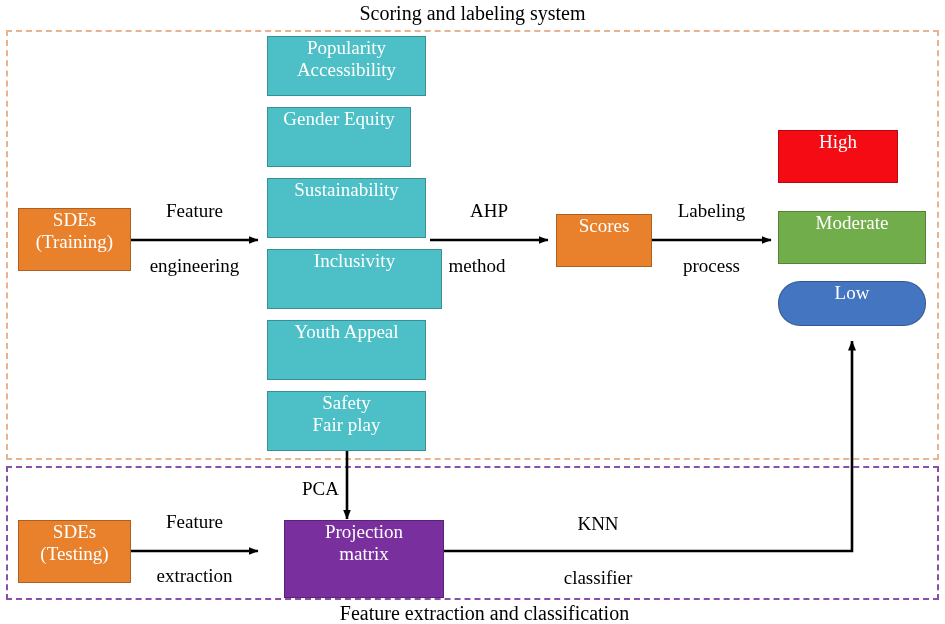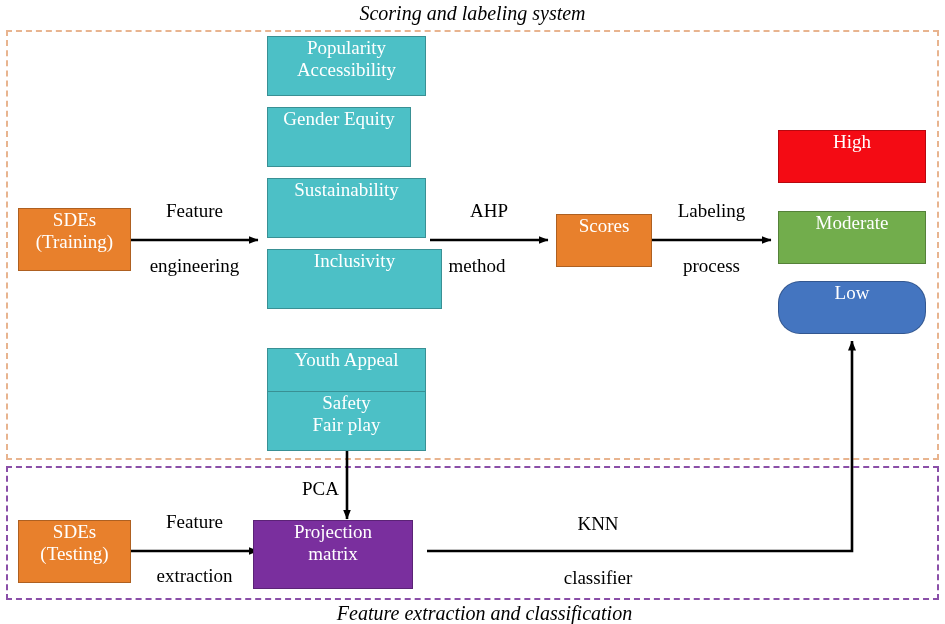--- a/index.html
+++ b/index.html
@@ -19,21 +19,20 @@
     background: #ffffff;
   }
   .abs { position: absolute; }
 
   
   .section-title {
     font-size: 20px;
     color: #000;
     text-align: center;
     white-space: nowrap;
-    font-style: italic;
   }
 
   
   .region {
     border-style: dashed;
     border-width: 2px;
     box-sizing: border-box;
     background: transparent;
   }
   .region-top { border-color: #e8b48f; }
@@ -127,44 +126,44 @@
   </div>
 
   <div class="abs box box-teal" style="left:267px; top:178px; width:159px; height:60px;">
     <span>Sustainability</span>
   </div>
 
   <div class="abs box box-teal" style="left:267px; top:249px; width:175px; height:60px;">
     <span>Inclusivity</span>
   </div>
 
-  <div class="abs box box-teal" style="left:267px; top:320px; width:159px; height:60px;margin-top:28px;">
+  <div class="abs box box-teal" style="left:267px; top:320px; width:159px; height:60px;">
     <span>Youth Appeal</span>
   </div>
 
   <div class="abs box box-teal" style="left:267px; top:391px; width:159px; height:60px;">
     <span>Safety</span>
     <span class="l2">Fair play</span>
   </div>
 
   <div class="abs box box-orange" style="left:556px; top:214px; width:96px; height:53px;">
     <span>Scores</span>
   </div>
 
-  <div class="abs box box-red" style="left:778px; top:130px; width:148px; height:53px;">
+  <div class="abs box box-red" style="left:778px; top:130px; width:120px; height:53px;">
     <span>High</span>
   </div>
   <div class="abs box box-green" style="left:778px; top:211px; width:148px; height:53px;">
     <span>Moderate</span>
   </div>
-  <div class="abs box box-blue" style="left:778px; top:281px; width:148px; height:53px;border-radius:22px;">
+  <div class="abs box box-blue" style="left:778px; top:281px; width:148px; height:45px;border-radius:22px;">
     <span>Low</span>
   </div>
 
-  <div class="abs box box-purple" style="left:253px; top:520px; width:160px; height:69px;">
+  <div class="abs box box-purple" style="left:284px; top:520px; width:160px; height:78px;">
     <span>Projection</span>
     <span class="l2">matrix</span>
   </div>
 
   <div class="abs edge-label" style="left:131px; top:200px; width:127px;">Feature</div>
   <div class="abs edge-label" style="left:131px; top:255px; width:127px;">engineering</div>
 
   <div class="abs edge-label" style="left:430px; top:200px; width:118px;">AHP</div>
   <div class="abs edge-label" style="left:418px; top:255px; width:118px;">method</div>
 

